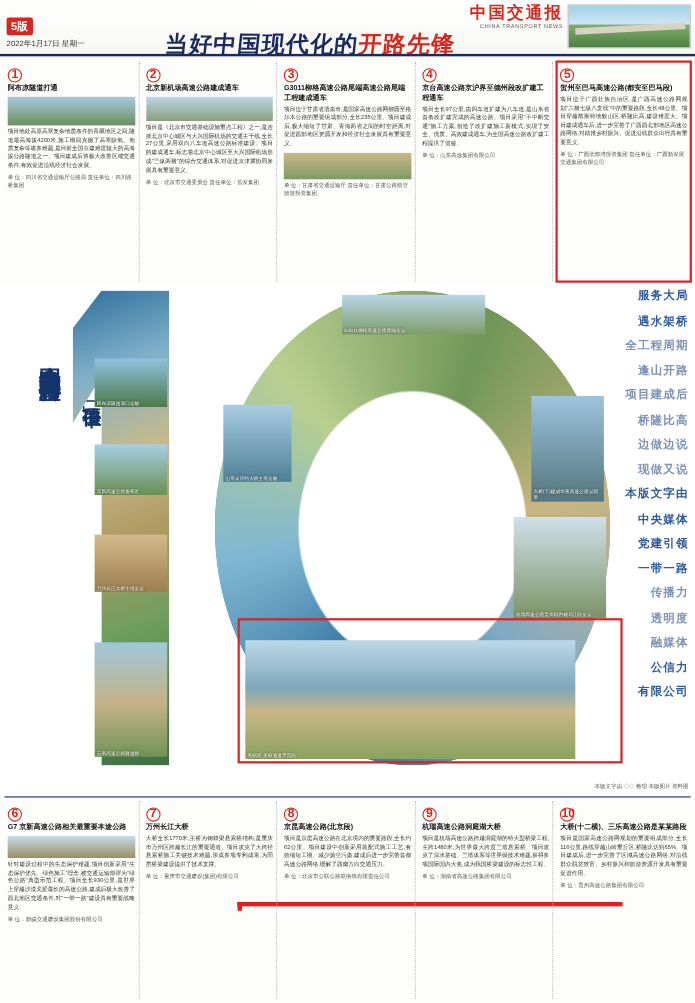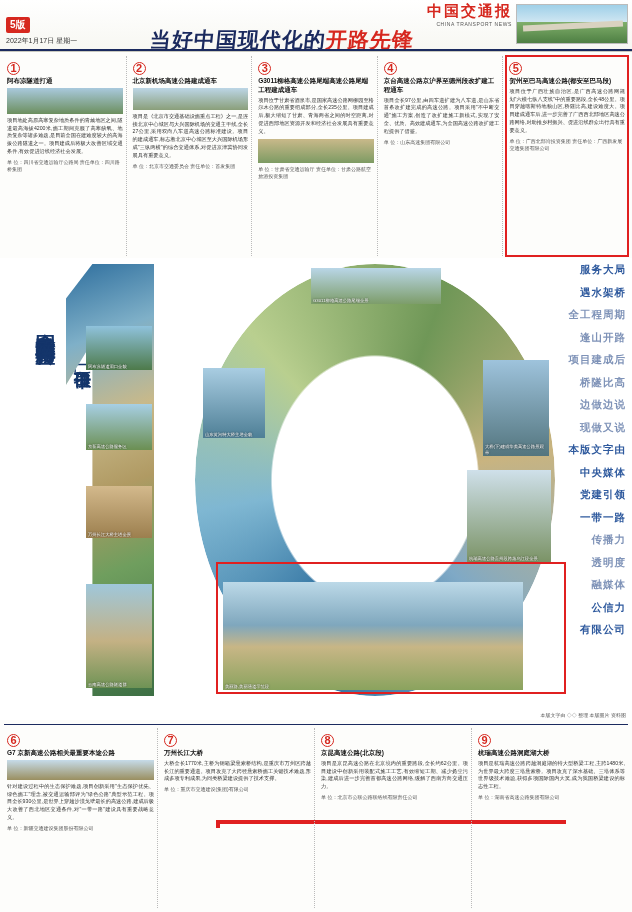--- a/index.html
+++ b/index.html
@@ -352,15 +352,21 @@
       <div class="src">单 位：北京市公联公路联络线有限责任公司</div>
     </div>
 
     <div class="newscol">
       <span class="num">9</span>
       <h4>杭瑞高速公路洞庭湖大桥</h4>
       <p>项目是杭瑞高速公路跨越洞庭湖的特大型桥梁工程,主跨1480米,为世界最大跨度三塔悬索桥。项目攻克了深水基础、三塔体系等世界级技术难题,获得多项国际国内大奖,成为我国桥梁建设的标志性工程。</p>
       <div class="src">单 位：湖南省高速公路集团有限公司</div>
     </div>
 
+    <div class="newscol">
+      <span class="num">10</span>
+      <h4>大桥(十二横)、三乐高速公路是某某路段</h4>
+      <p>项目是国家高速公路网规划的重要组成部分,全长116公里,路线穿越山岭重丘区,桥隧比达到65%。项目建成后,进一步完善了区域高速公路网络,对沿线群众脱贫致富、乡村振兴和旅游资源开发具有重要促进作用。</p>
+      <div class="src">单 位：贵州高速公路集团有限公司</div>
+    </div>
   </div>
 
 </div>
 
 </body></html>

